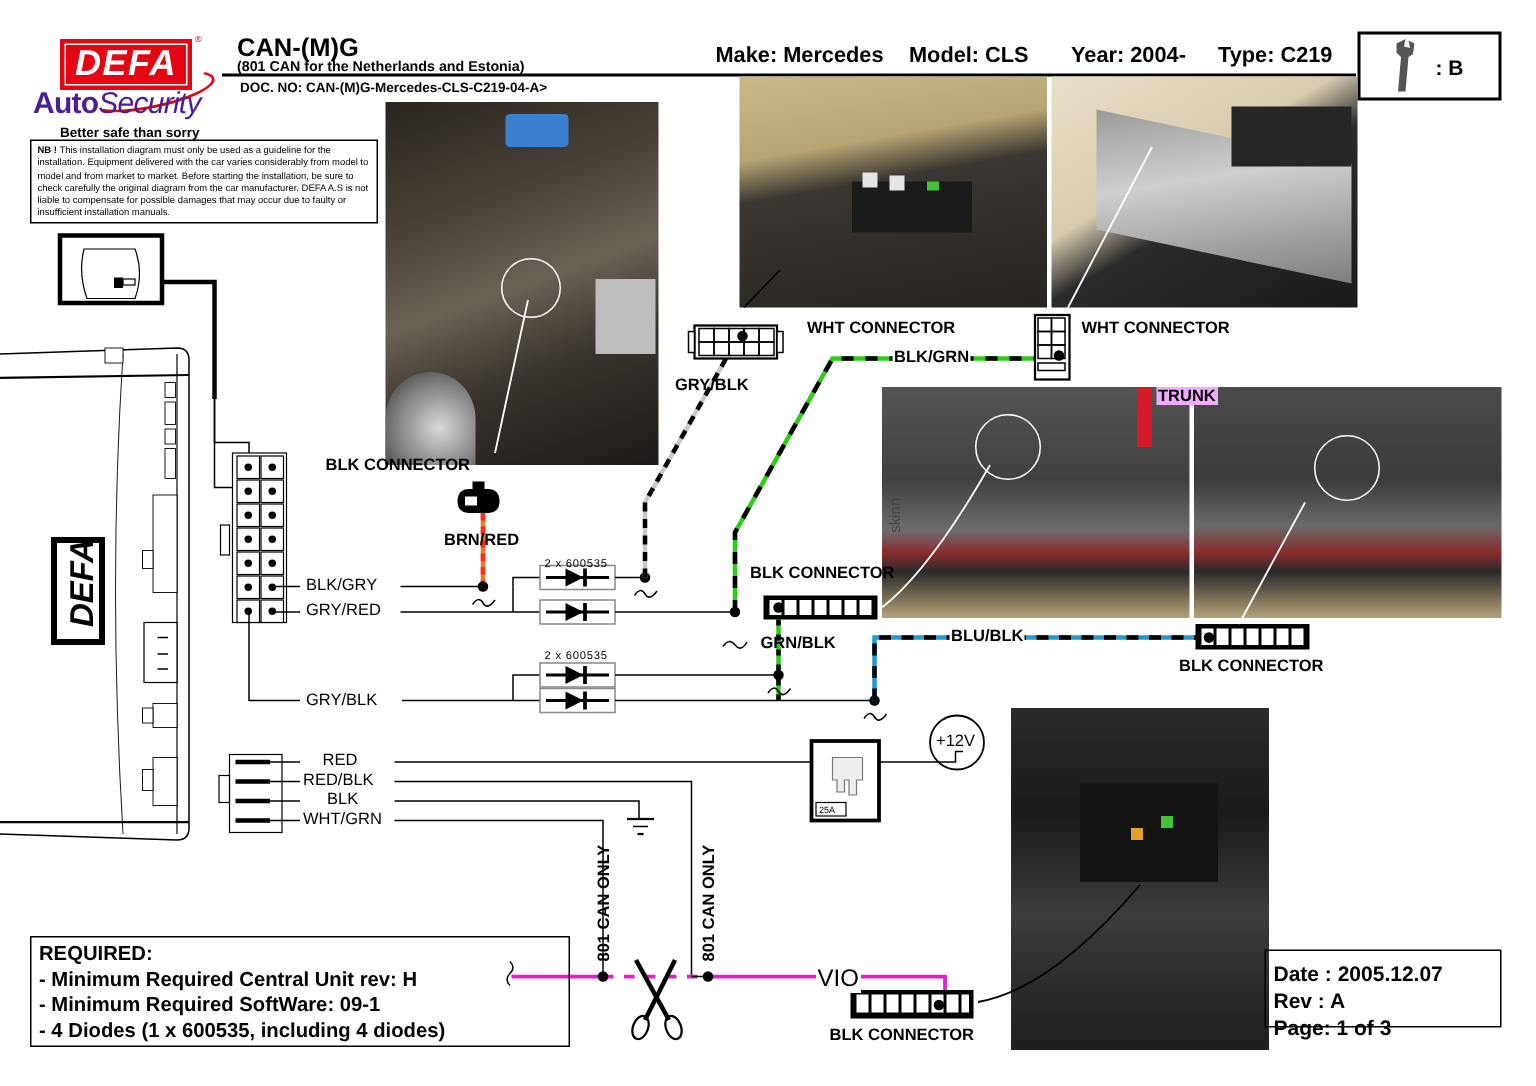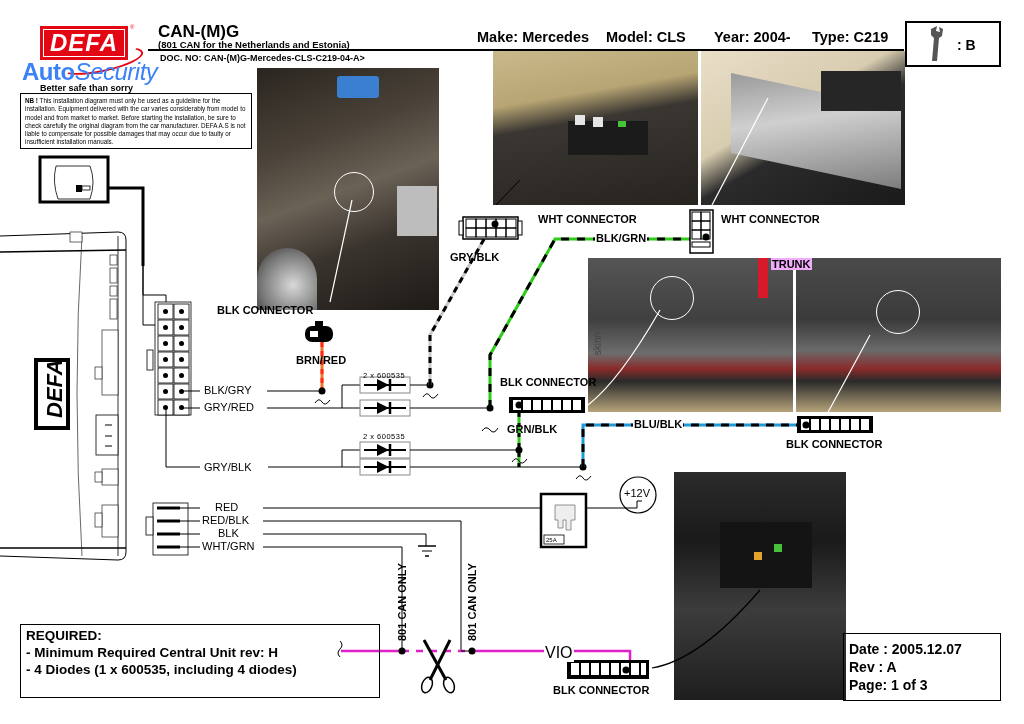--- a/index.html
+++ b/index.html
@@ -1,37 +1,37 @@
 <!DOCTYPE html>
 <html><head>
 <meta charset="utf-8">
 <style>
   html,body{margin:0;padding:0;background:#fff;}
   body{width:1024px;height:724px;position:relative;overflow:hidden;font-family:"Liberation Sans",sans-serif;color:#000;}
   .abs{position:absolute;}
   .logo-defa{left:40px;top:26px;width:88px;height:34px;border:3px solid #e30613;box-sizing:border-box;background:#fff;}
   .logo-defa span{display:block;background:#e30613;color:#fff;font-weight:bold;font-style:italic;font-size:24px;line-height:26px;text-align:center;margin:1px;letter-spacing:1px;}
   .logo-reg{left:130px;top:24px;font-size:6px;color:#e30613;}
-  .logo-auto{left:22px;top:58px;font-size:24px;color:#3b82f6;letter-spacing:-0.5px;}
+  .logo-auto{left:22px;top:58px;font-size:20px;color:#4c1d95;letter-spacing:-0.5px;}
   .logo-auto i{font-weight:normal;}
   .logo-swoosh{left:60px;top:50px;width:80px;height:18px;border:2px solid #e30613;border-radius:50%;transform:rotate(-12deg);border-top-color:transparent;border-left-color:transparent;}
   .logo-tag{left:40px;top:83px;font-size:9px;font-weight:bold;}
   .title{left:158px;top:24px;font-size:17px;font-weight:bold;line-height:16px;}
   .subtitle{left:158px;top:39px;font-size:9.5px;font-weight:bold;}
   .hrule{left:148px;top:49px;width:756px;height:0;border-top:2px solid #000;}
   .docno{left:160px;top:53px;font-size:9px;font-weight:bold;}
   .make{top:29px;font-size:14.5px;font-weight:bold;}
   .toolbox{left:905px;top:21px;width:96px;height:46px;border:2px solid #000;box-sizing:border-box;}
   .toolbox .lbl{position:absolute;left:50px;top:14px;font-size:14px;font-weight:bold;}
   .nb{left:20px;top:93px;width:232px;height:56px;border:1.5px solid #000;box-sizing:border-box;font-size:6.3px;line-height:8.3px;padding:3px 4px;}
   .photo{overflow:hidden;}
   .lbl-s{font-size:11px;font-weight:bold;white-space:nowrap;}
   .lbl-w{font-size:11px;white-space:nowrap;}
   .req{left:20px;top:624px;width:360px;height:74px;border:1.5px solid #000;box-sizing:border-box;font-size:13.5px;font-weight:bold;line-height:17px;padding:2px 5px;}
-  .datebox{left:843px;top:633px;width:158px;height:68px;border:1.5px solid #000;box-sizing:border-box;font-size:14px;font-weight:bold;line-height:18px;padding:6px 5px;}
+  .datebox{left:843px;top:633px;width:158px;height:52px;border:1.5px solid #000;box-sizing:border-box;font-size:14px;font-weight:bold;line-height:18px;padding:6px 5px;}
   svg{position:absolute;left:0;top:0;}
   .diodelbl{font-size:7.5px;letter-spacing:0.5px;}
 </style>
 </head>
 <body>
 
 <div class="abs logo-defa">
     <span>DEFA</span>
   </div>
 <div class="abs logo-reg">®</div>
@@ -384,20 +384,21 @@
 <div class="abs lbl-w" style="left:215px;top:501px">RED</div>
 <div class="abs lbl-w" style="left:202px;top:514px">RED/BLK</div>
 <div class="abs lbl-w" style="left:218px;top:527px">BLK</div>
 <div class="abs lbl-w" style="left:202px;top:540px">WHT/GRN</div>
 <div class="abs" style="left:544px;top:644px;font-size:16px;background:#fff;padding:0 1px">VIO</div>
 <div class="abs lbl-s" style="left:553px;top:684px">BLK CONNECTOR</div>
 
 <div class="abs req">
   <div>REQUIRED:</div>
   <div>- Minimum Required Central Unit rev: H</div>
+  <div>- Minimum Required SoftWare: 09-1</div>
   <div>- 4 Diodes (1 x 600535, including 4 diodes)</div>
 </div>
 
 <div class="abs datebox">
   <div>Date : 2005.12.07</div>
   <div>Rev  : A</div>
   <div>Page: 1 of 3</div>
 </div>
 
 </body></html>

